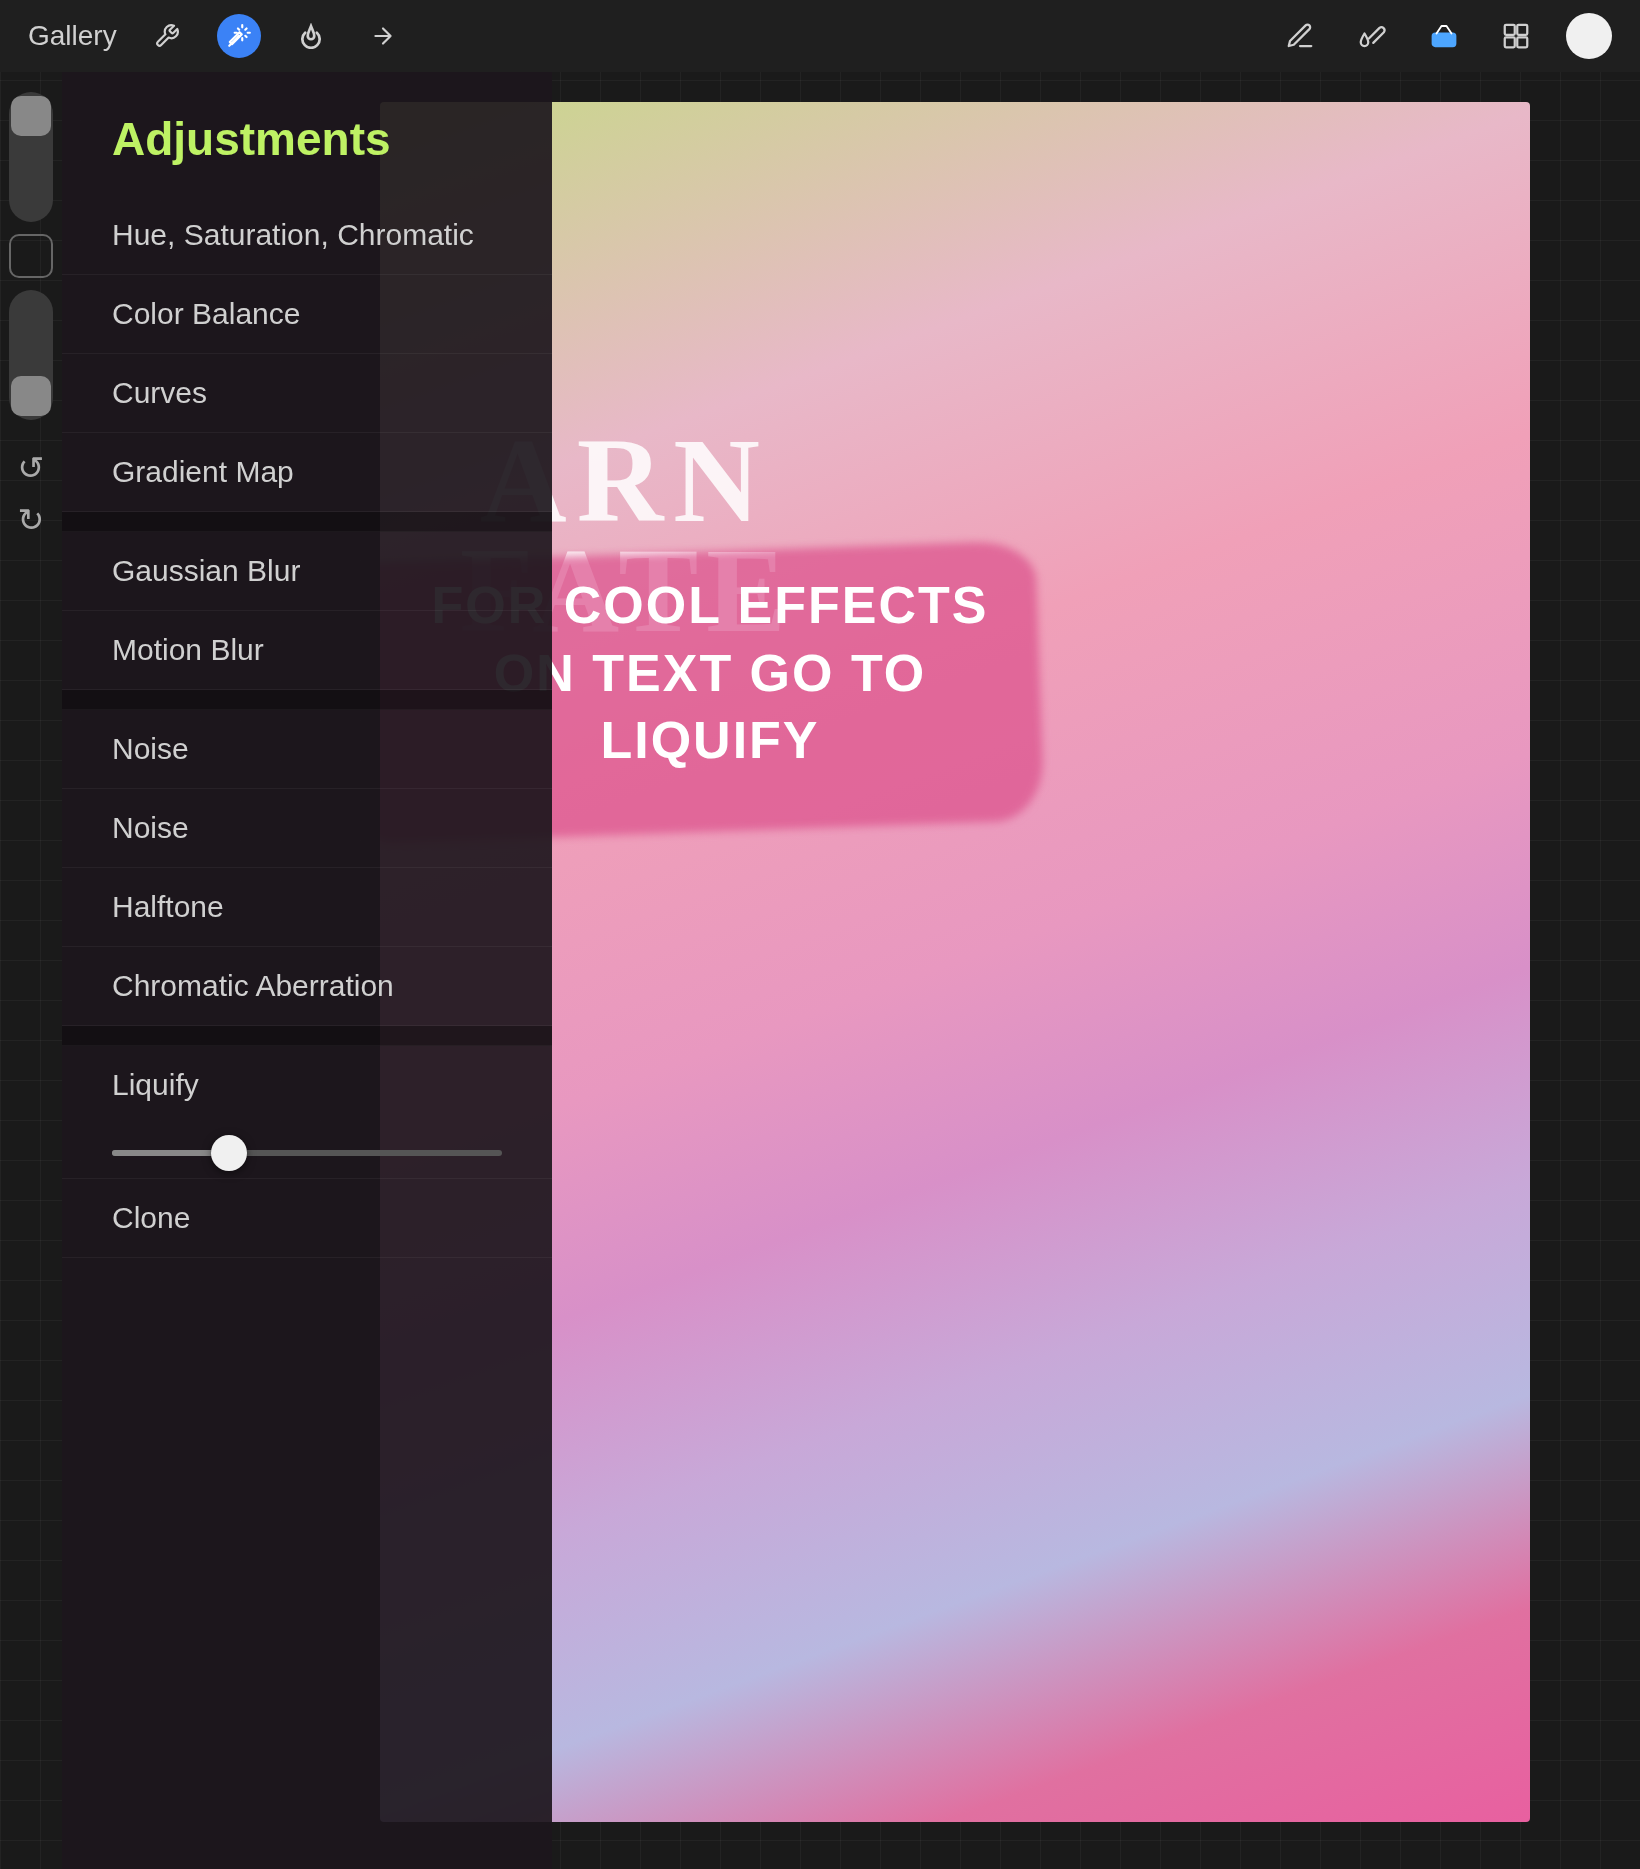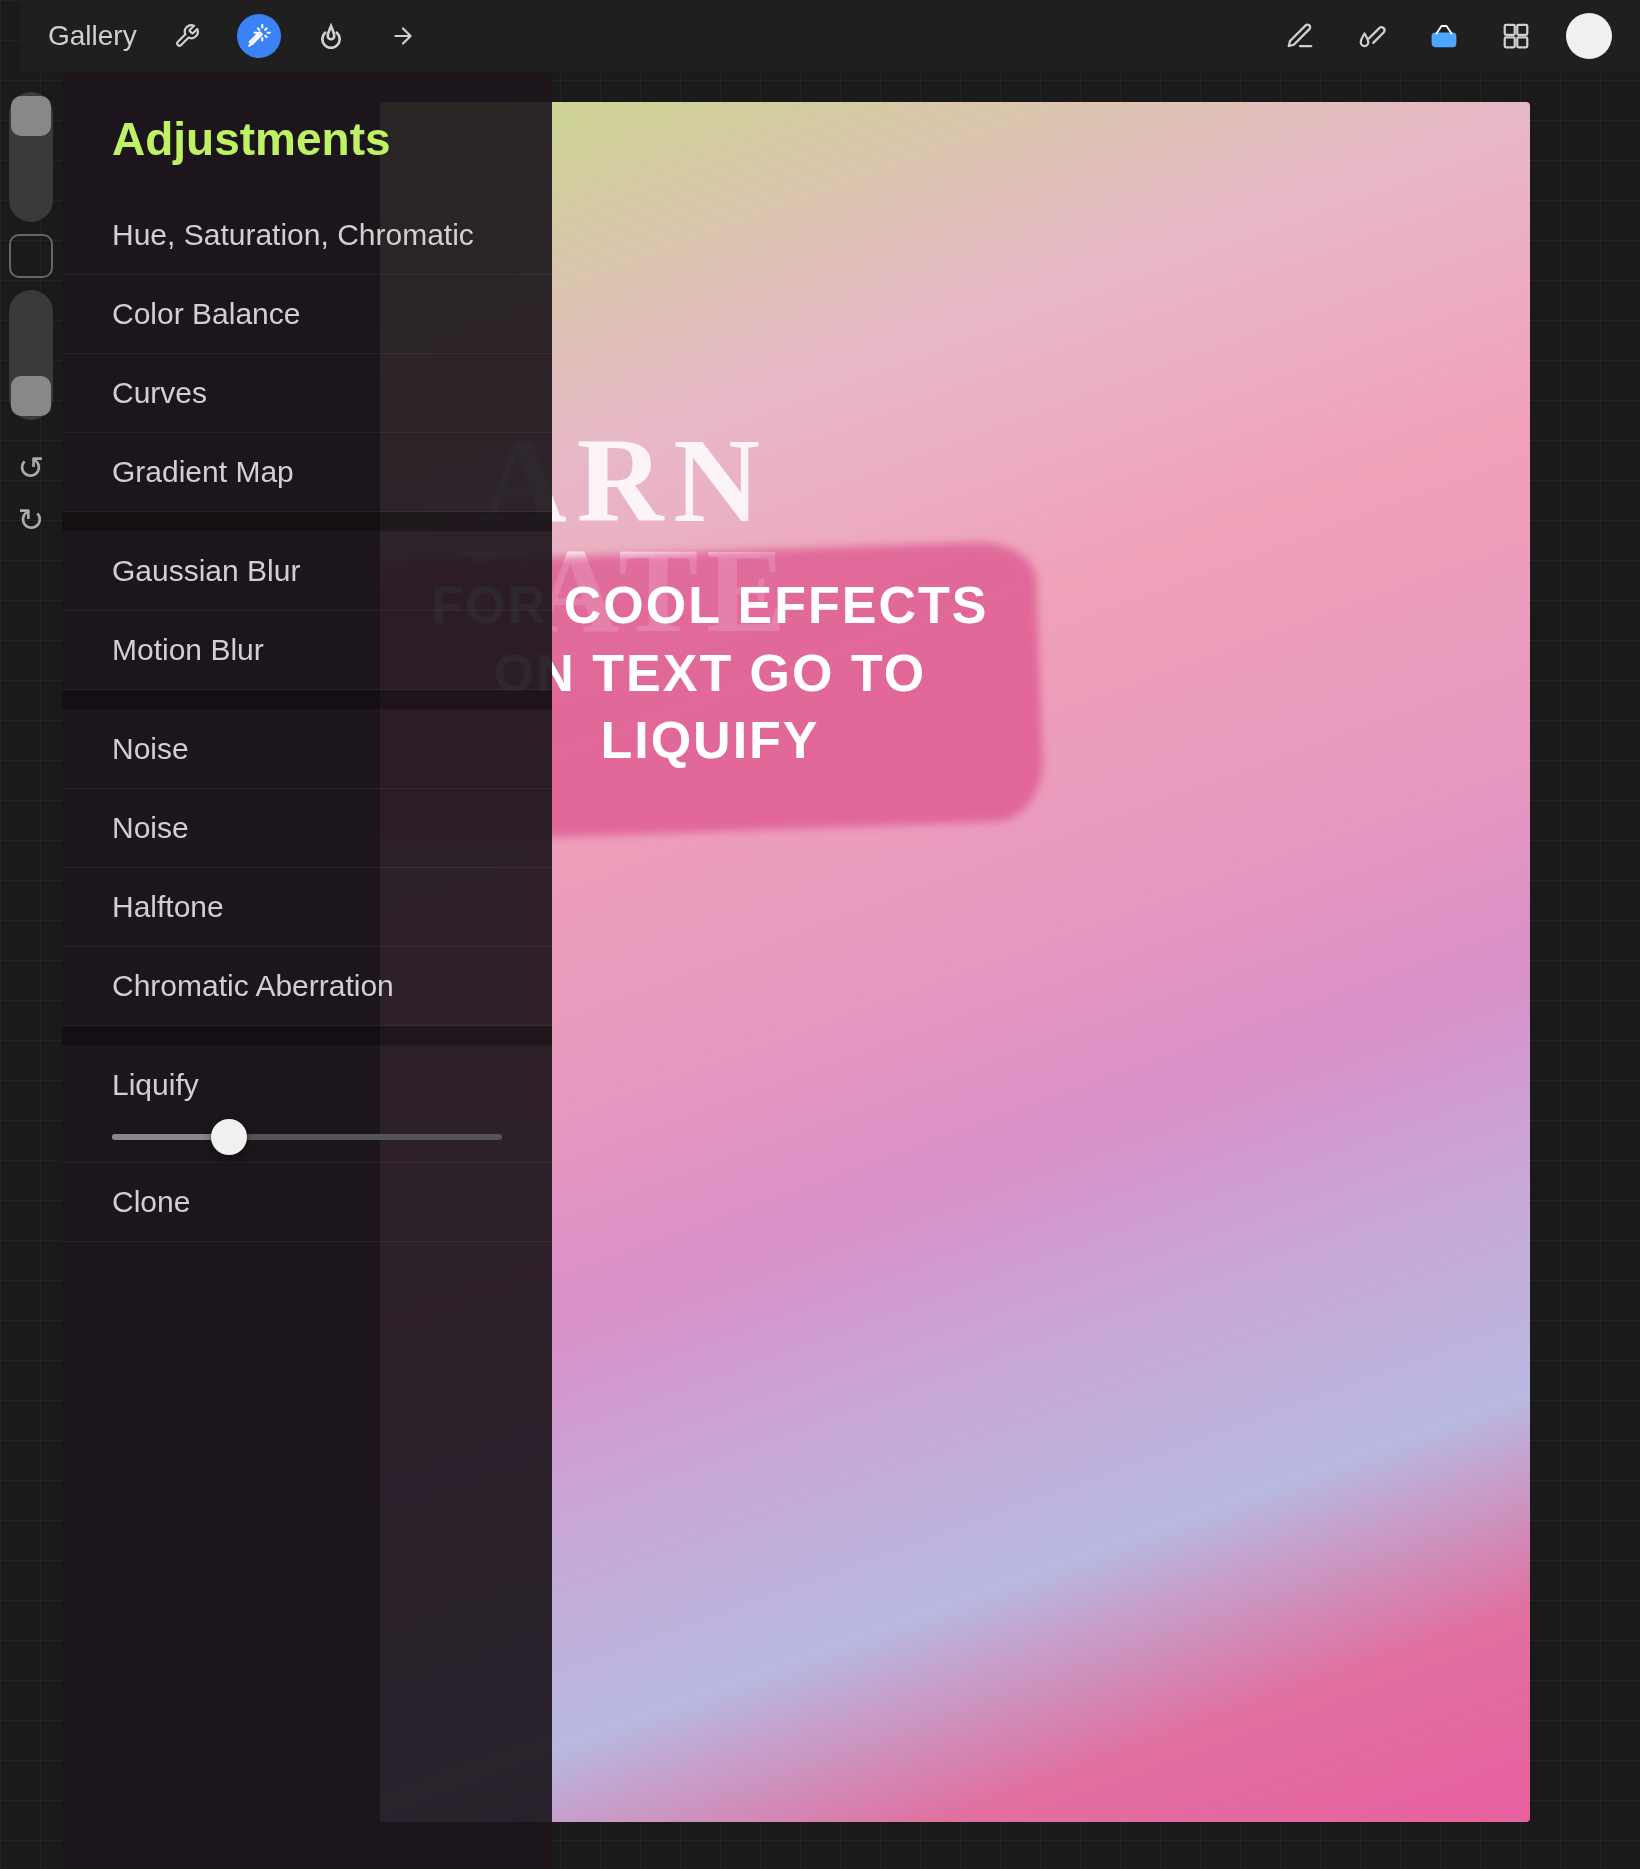--- a/index.html
+++ b/index.html
@@ -30,21 +30,20 @@
     .top-bar {
       position: absolute;
       top: 0; left: 0; right: 0;
       height: 72px;
       background: #1f1f1f;
       display: flex;
       align-items: center;
       justify-content: space-between;
       padding: 0 28px;
       z-index: 100;
-      margin-left: 20px;
     }
 
     .top-bar-left {
       display: flex;
       align-items: center;
       gap: 28px;
     }
 
     .gallery-label {
       color: #d0d0d0;
@@ -209,21 +208,21 @@
     .menu-section-gap {
       height: 20px;
       background: rgba(0,0,0,0.3);
       border-bottom: 1px solid rgba(255,255,255,0.04);
     }
 
     
     .menu-item.has-slider {
       display: flex;
       align-items: center;
-      gap: 0;
+      gap: 16px;
       flex-direction: column;
       padding: 0;
     }
 
     .menu-item-label-row {
       display: flex;
       align-items: center;
       width: 100%;
       padding: 22px 50px;
     }

